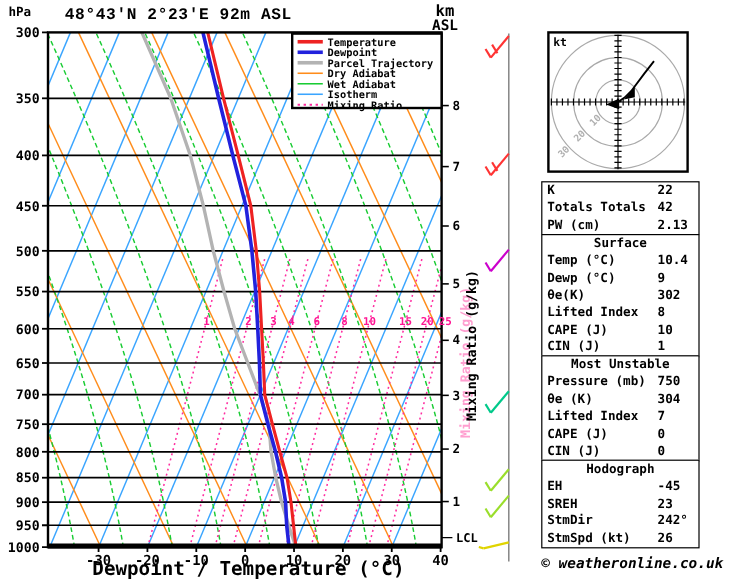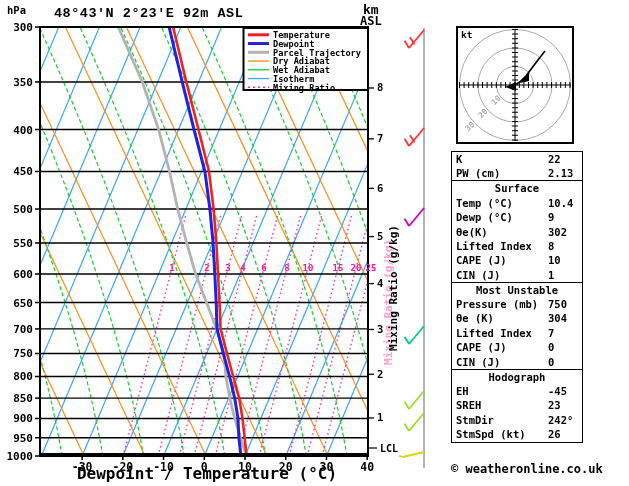--- a/index.html
+++ b/index.html
@@ -7,21 +7,21 @@
        font-family:"DejaVu Sans Mono","Liberation Mono",monospace;}
   #stage{position:absolute;left:0;top:0;width:629px;height:486px;}
   svg{position:absolute;left:0;top:0;}
   .title{position:absolute;font-weight:bold;color:#000;white-space:pre;}
   #station-title{left:54px;top:6px;font-size:13.5px;letter-spacing:0.5px;font-family:Liberation Mono, monospace;}
   #date-title{left:409px;top:5px;font-size:13px;}
   #hpa-label{left:7px;top:4px;font-size:10.5px;}
   #km-label{left:363px;top:2px;font-size:13px;}
   #asl-label{left:360px;top:14px;font-size:12px;text-align:center;}
   #xaxis-label{left:72px;top:464px;width:270px;text-align:center;font-size:16px;}
-  #footer{left:451px;top:462px;font-size:12px;}
+  #footer{left:451px;top:462px;font-size:12px;font-style:italic;}
   
   #panels{position:absolute;left:451px;top:151px;width:132px;}
   .pbox{border:1.5px solid #000;margin-top:-1.5px;background:#fff;
         font-size:10.5px;font-weight:bold;line-height:14.4px;color:#000;}
   .pbox:first-child{margin-top:0;}
   .phead{text-align:center;}
   .prow{position:relative;padding-left:4px;white-space:pre;}
   .prow .val{position:absolute;left:96px;top:0;}
 </style>
 </head>
@@ -260,20 +260,21 @@
   <div class="title" id="hpa-label">hPa</div>
   <div class="title" id="station-title">48°43'N 2°23'E 92m ASL</div>
   <div class="title" id="km-label">km</div>
   <div class="title" id="asl-label">ASL</div>
   <div class="title" id="xaxis-label">Dewpoint / Temperature (°C)</div>
   <div class="title" id="footer">© weatheronline.co.uk</div>
 
   <div id="panels">
       <div class="pbox">
         <div class="prow"><span>K</span><span class="val">22</span></div>
+        <div class="prow"><span>Totals Totals</span><span class="val">42</span></div>
         <div class="prow"><span>PW (cm)</span><span class="val">2.13</span></div>
       </div>
       <div class="pbox">
         <div class="phead">Surface</div>
         <div class="prow"><span>Temp (°C)</span><span class="val">10.4</span></div>
         <div class="prow"><span>Dewp (°C)</span><span class="val">9</span></div>
         <div class="prow"><span>θe(K)</span><span class="val">302</span></div>
         <div class="prow"><span>Lifted Index</span><span class="val">8</span></div>
         <div class="prow"><span>CAPE (J)</span><span class="val">10</span></div>
         <div class="prow"><span>CIN (J)</span><span class="val">1</span></div>

